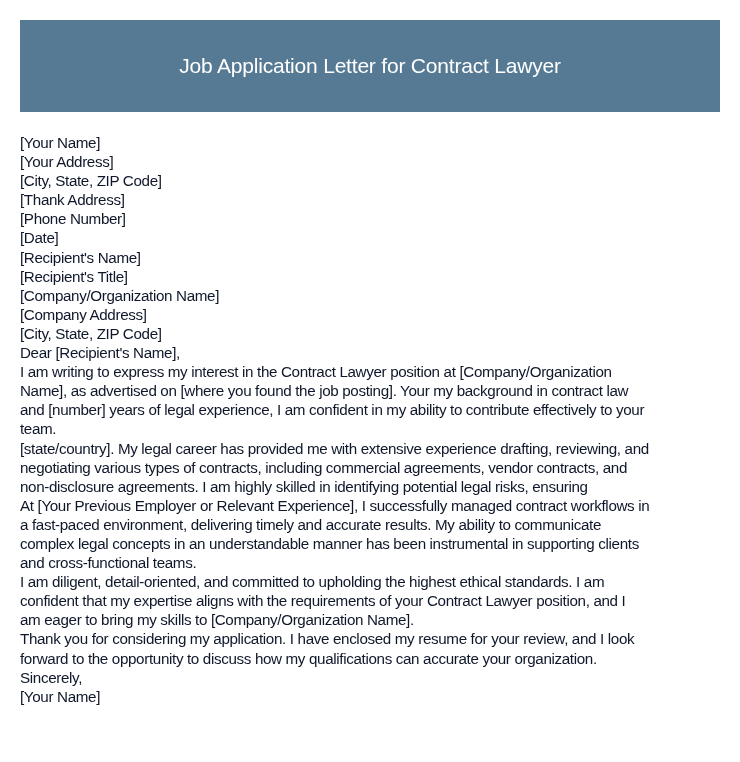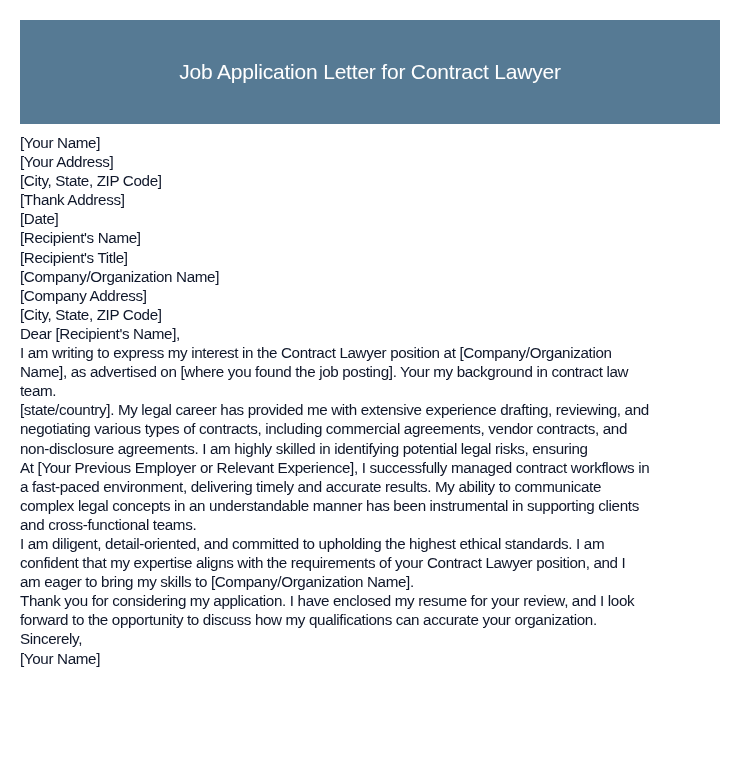--- a/index.html
+++ b/index.html
@@ -1,18 +1,18 @@
 <!DOCTYPE html>
 <html><head>
 <meta charset="utf-8">
 <style>
   html, body { margin: 0; padding: 0; background: #ffffff; }
   body { width: 740px; height: 762px; position: relative; overflow: hidden;
          font-family: "Liberation Sans", sans-serif; }
-  .header { position: absolute; left: 20px; top: 20px; width: 700px; height: 104px;
+  .header { position: absolute; left: 20px; top: 20px; width: 700px; height: 92px;
             background: #567a94; display: flex; align-items: center; justify-content: center; }
   .header h1 { margin: 0; color: #ffffff; font-weight: normal; font-size: 21px;
                letter-spacing: -0.2px; }
   .letter { position: absolute; left: 20px; top: 133px; width: 705px; color: #0f172a;
             font-size: 15.2px; line-height: 19.1px; letter-spacing: -0.35px; }
   .letter .ln { display: block; white-space: nowrap; }
   .para { margin: 0; }
 </style>
 </head>
 <body>
@@ -20,34 +20,36 @@
 <div class="header">
   <h1>Job Application Letter for Contract Lawyer</h1>
 </div>
 
 <div class="letter">
   <div>
     <span class="ln">[Your Name]</span>
     <span class="ln">[Your Address]</span>
     <span class="ln">[City, State, ZIP Code]</span>
     <span class="ln">[Thank Address]</span>
+    <span class="ln">[Phone Number]</span>
     <span class="ln">[Date]</span>
   </div>
   <div>
     <span class="ln">[Recipient's Name]</span>
     <span class="ln">[Recipient's Title]</span>
     <span class="ln">[Company/Organization Name]</span>
     <span class="ln">[Company Address]</span>
     <span class="ln">[City, State, ZIP Code]</span>
   </div>
   <span class="ln">Dear [Recipient's Name],</span>
 
   <p class="para">
     <span class="ln">I am writing to express my interest in the Contract Lawyer position at [Company/Organization</span>
     <span class="ln">Name], as advertised on [where you found the job posting]. Your my background in contract law</span>
+    <span class="ln">and [number] years of legal experience, I am confident in my ability to contribute effectively to your</span>
     <span class="ln">team.</span>
   </p>
   <p class="para">
     <span class="ln">[state/country]. My legal career has provided me with extensive experience drafting, reviewing, and</span>
     <span class="ln">negotiating various types of contracts, including commercial agreements, vendor contracts, and</span>
     <span class="ln">non-disclosure agreements. I am highly skilled in identifying potential legal risks, ensuring</span>
   </p>
   <p class="para">
     <span class="ln">At [Your Previous Employer or Relevant Experience], I successfully managed contract workflows in</span>
     <span class="ln">a fast-paced environment, delivering timely and accurate results. My ability to communicate</span>

